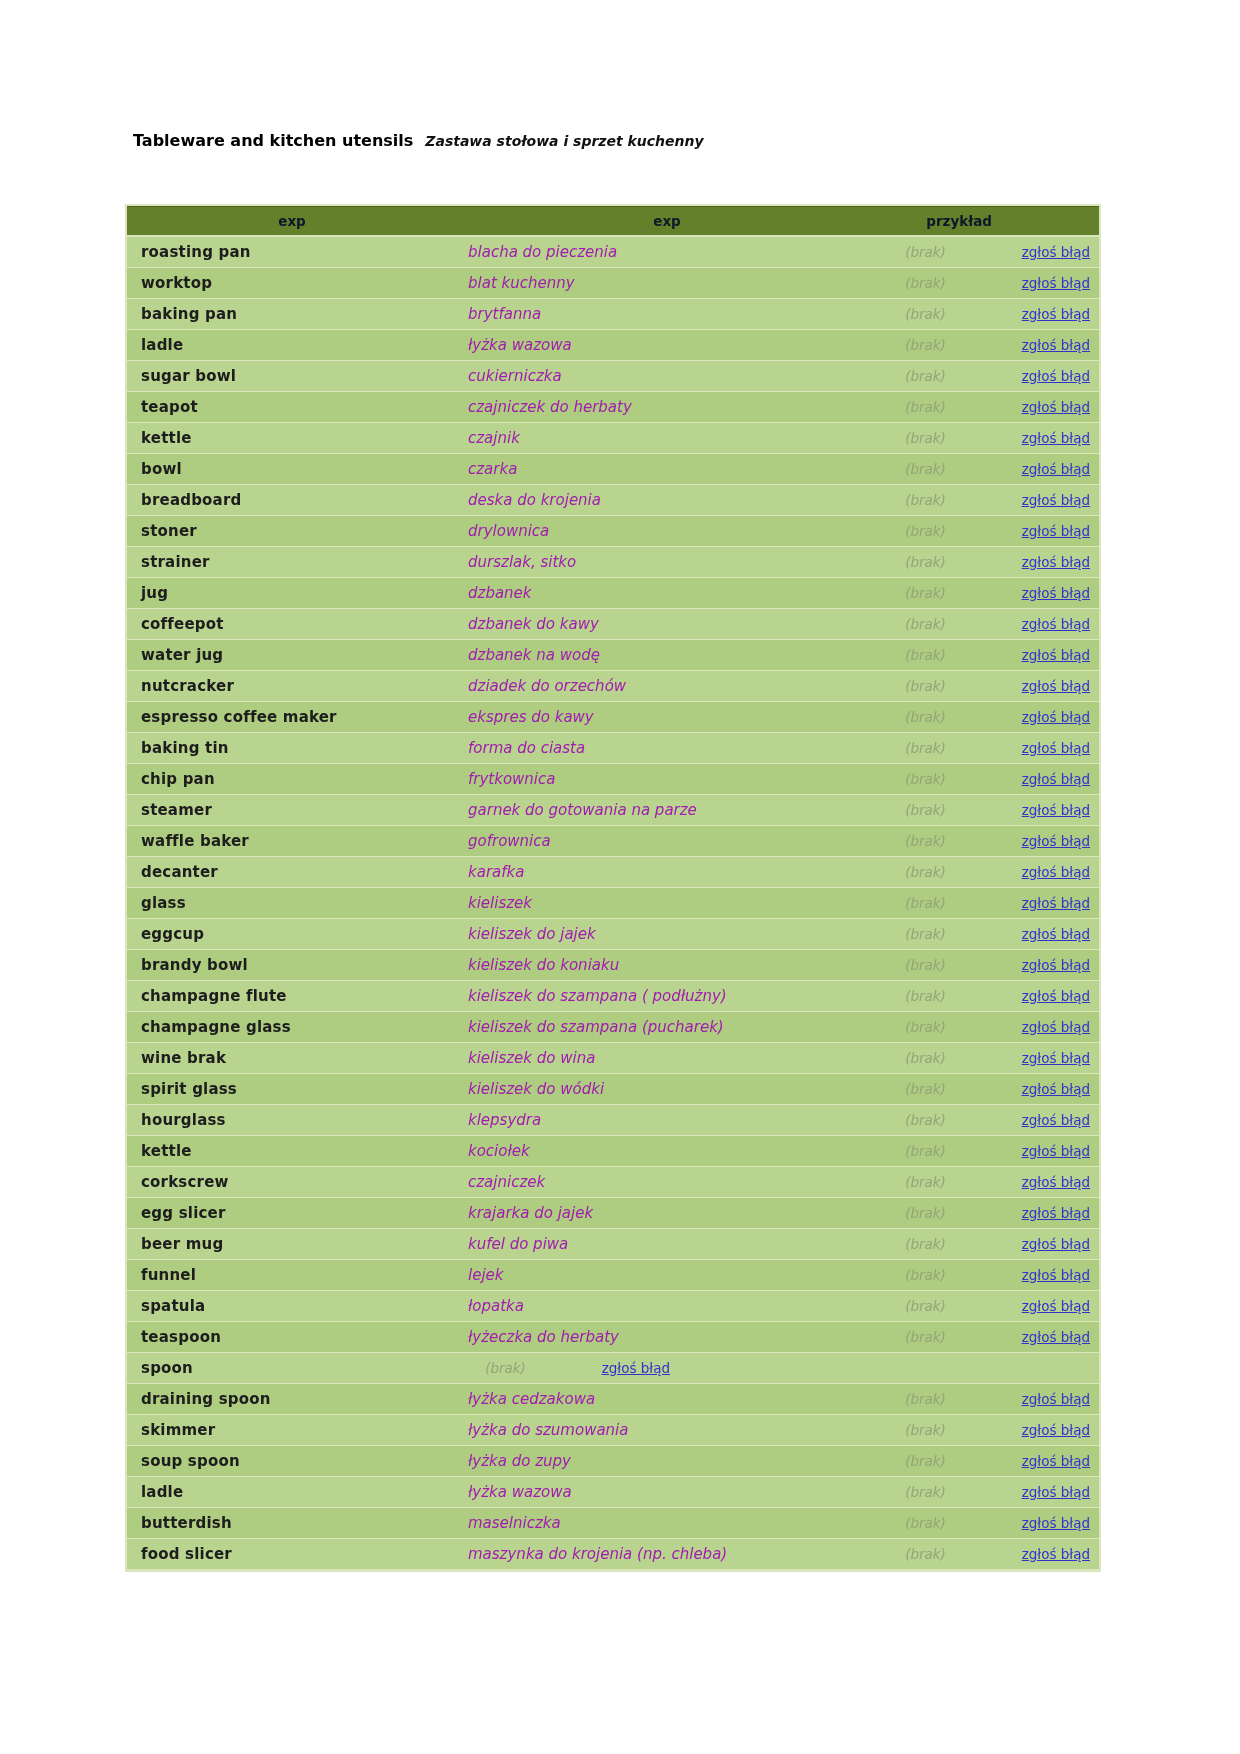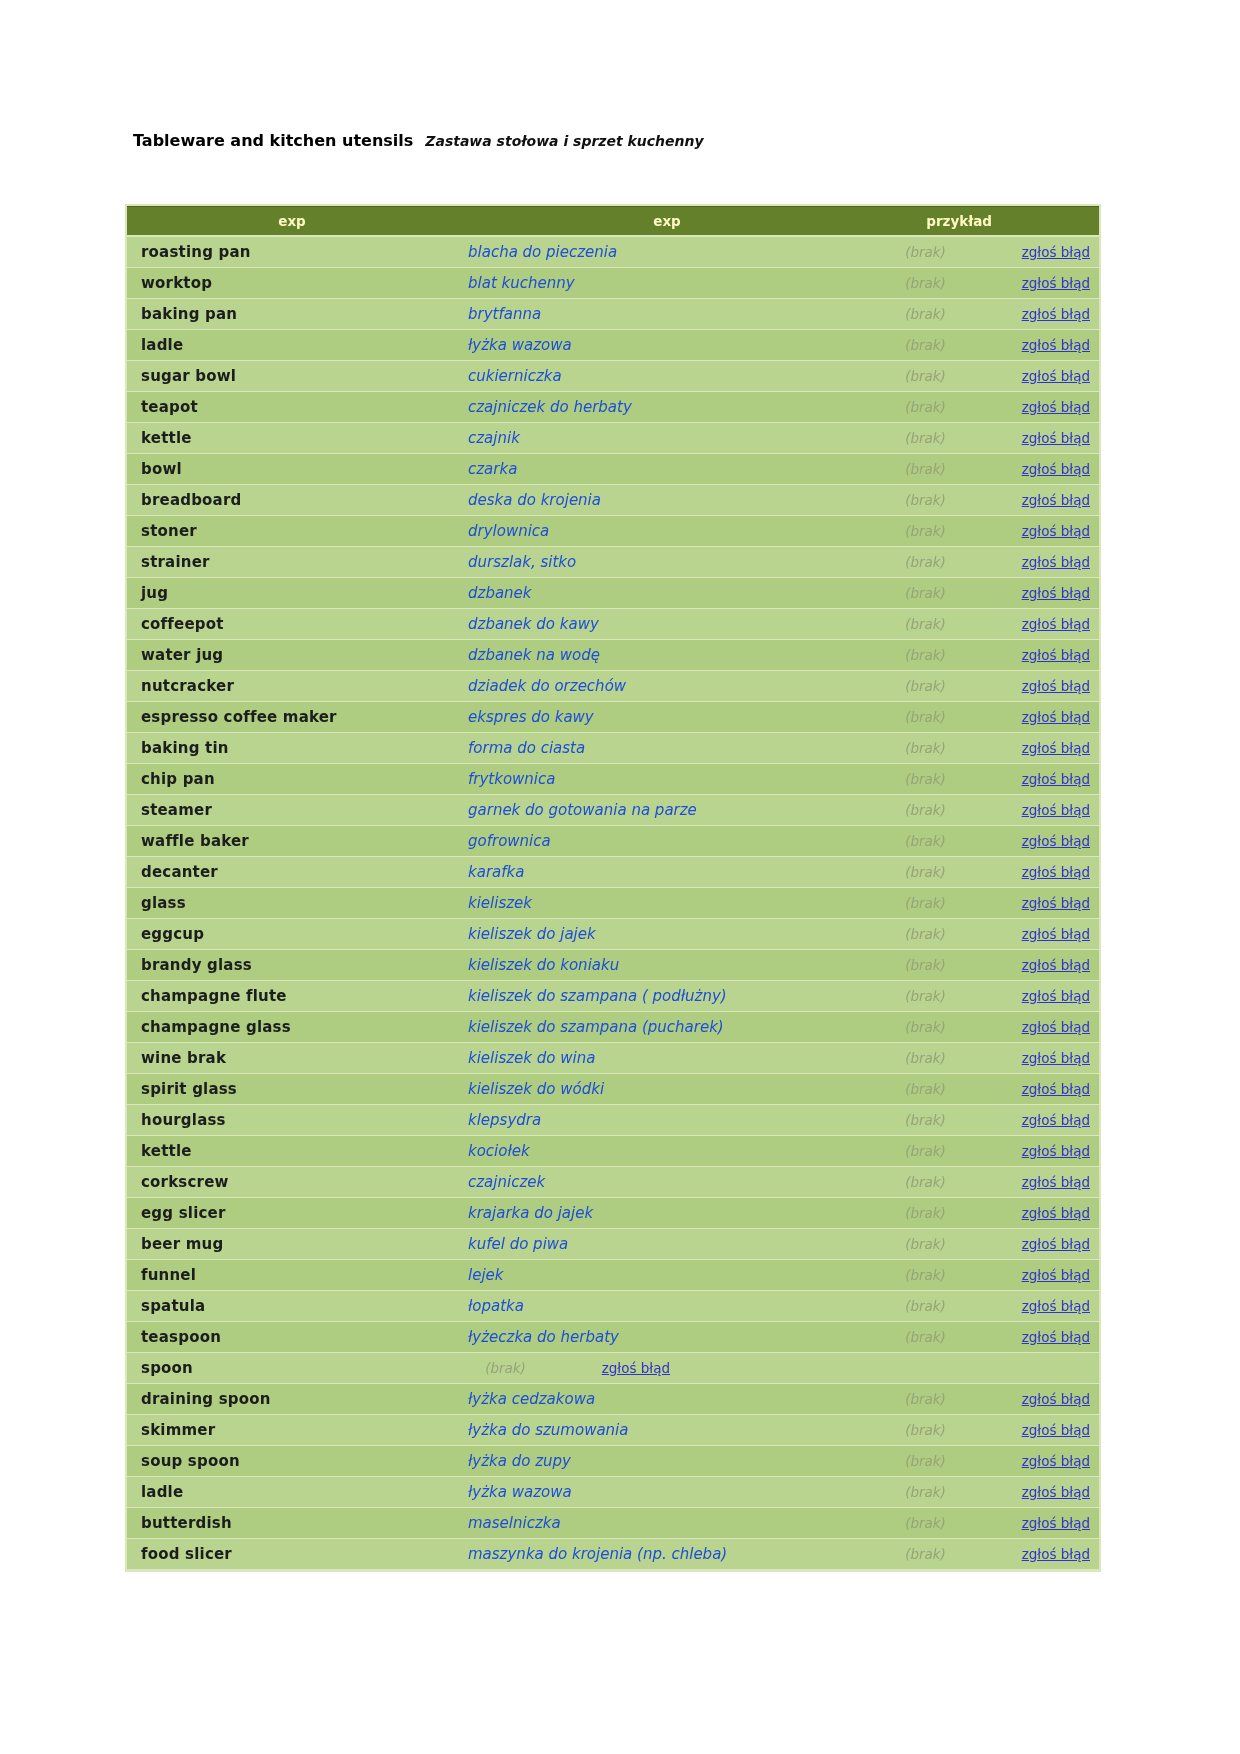--- a/index.html
+++ b/index.html
@@ -46,21 +46,21 @@
     height: 29px;
     box-sizing: border-box;
     background: var(--header-bg, #64802b);
     border-top: 1px solid #50611f;
     margin-bottom: 2px;
   }
   .th {
     display: flex;
     align-items: center;
     justify-content: center;
-    color: #fef9c3;
+    color: #0f172a;
     font-weight: bold;
     font-size: 13.5px;
     box-sizing: border-box;
   }
   .c1 { width: 330px; }
   .c2 { width: 420px; }
   .c3 { width: 123px; }
   .c4 { width: 99px; }
   .th.c3 { justify-content: flex-end; padding-right: 8px; }
   .row {
@@ -81,21 +81,21 @@
     padding-left: 14px;
     font-weight: bold;
     font-size: 15px;
     color: #1d1d1d;
     letter-spacing: 0.2px;
   }
   .td.pl {
     padding-left: 11px;
     font-style: italic;
     font-size: 15px;
-    color: #1d4ed8;
+    color: #a21caf;
   }
   .td.brak {
     justify-content: center;
     padding-right: 26px;
     font-style: italic;
     font-size: 13.5px;
     color: var(--brak-color, #96a37a);
   }
   .td.c4 {
     justify-content: flex-end;
@@ -325,21 +325,21 @@
   <div class="row">
     <div class="td en c1">eggcup</div>
     <div class="td pl c2">kieliszek do jajek</div>
     <div class="td brak c3">(brak)</div>
     <div class="td c4">
       <a class="report">zgłoś błąd</a>
     </div>
   </div>
 
   <div class="row">
-    <div class="td en c1">brandy glass</div>
+    <div class="td en c1">brandy bowl</div>
     <div class="td pl c2">kieliszek do koniaku</div>
     <div class="td brak c3">(brak)</div>
     <div class="td c4">
       <a class="report">zgłoś błąd</a>
     </div>
   </div>
 
   <div class="row">
     <div class="td en c1">champagne flute</div>
     <div class="td pl c2">kieliszek do szampana ( podłużny)</div>

